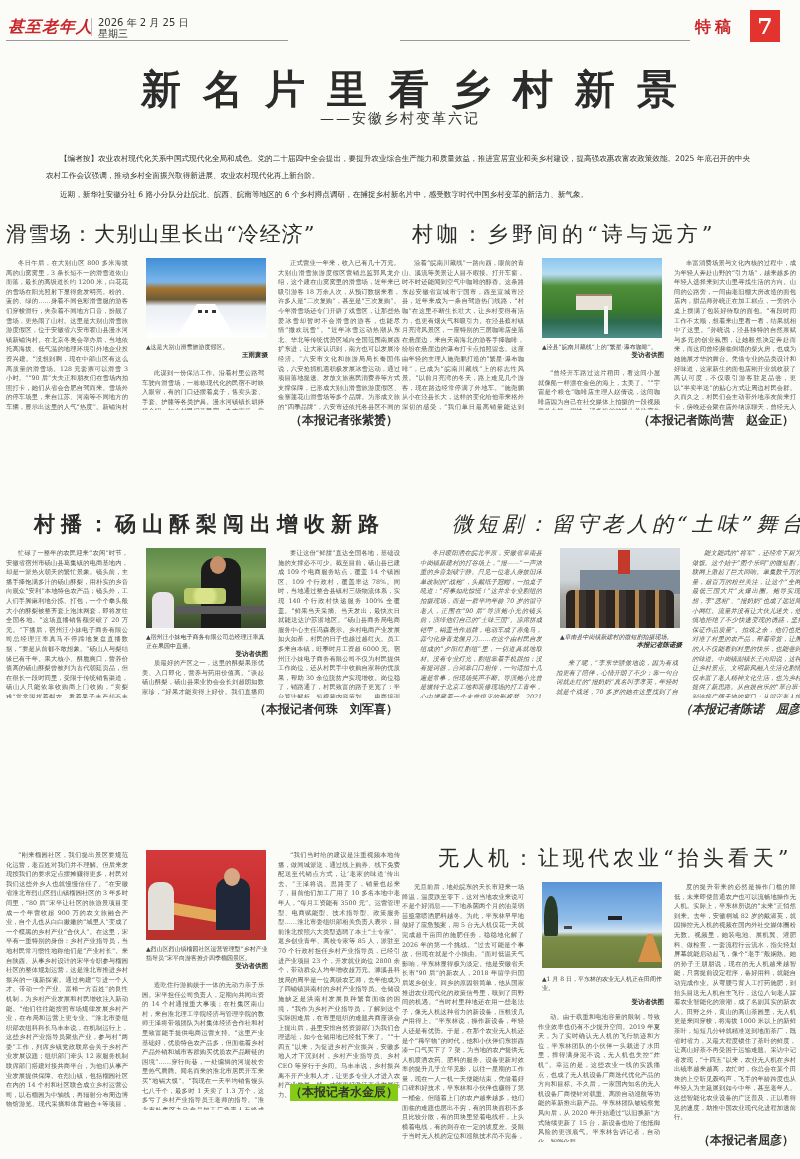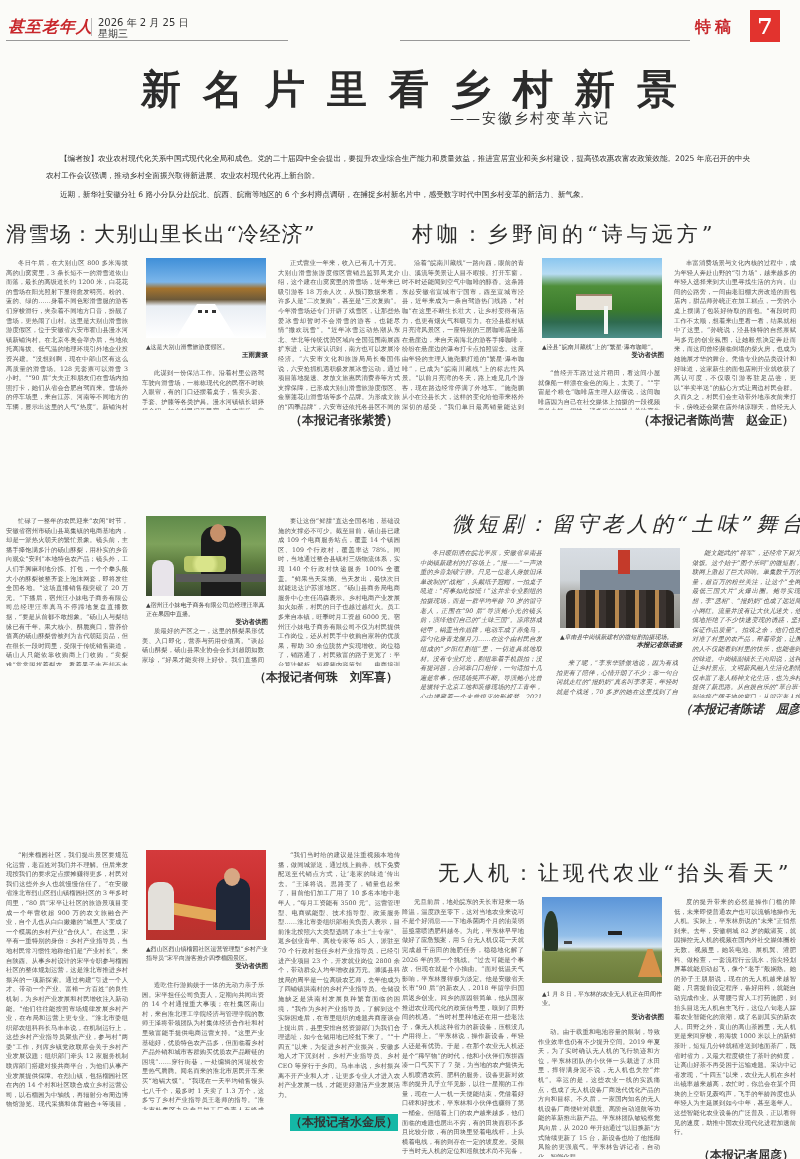--- a/index.html
+++ b/index.html
@@ -11,21 +11,21 @@
   .mast-logo { position: absolute; left: 8px; top: 17px; font-family: "DejaVu Serif", serif; font-size: 16px; font-weight: bold; color: #c8282c; letter-spacing: 1px; font-style: italic; }
   .mast-sep { position: absolute; left: 91px; top: 18px; width: 1px; height: 18px; background: #bbb; }
   .mast-date { position: absolute; left: 98px; top: 17px; font-family: "DejaVu Sans", sans-serif; font-size: 10px; color: #333; line-height: 11px; }
   .mast-rule { position: absolute; left: 6px; top: 40px; width: 282px; height: 1px; background: #999; }
   .mast-rule2 { position: absolute; left: 400px; top: 40px; width: 290px; height: 1px; background: #999; }
   .mast-section { position: absolute; left: 695px; top: 17px; font-family: "DejaVu Serif", serif; font-size: 16px; font-weight: bold; color: #c8282c; letter-spacing: 4px; }
   .mast-page { position: absolute; left: 750px; top: 10px; width: 30px; height: 32px; background: #e2332e; color: #fff; font-family: "DejaVu Serif", serif; font-weight: bold; font-size: 22px; text-align: center; line-height: 32px; }
 
   
   .main-title { position: absolute; left: 0; top: 62px; width: 800px; text-align: center; font-family: "DejaVu Serif", serif; font-weight: bold; font-size: 40px; color: #2b2b2b; letter-spacing: 22px; padding-left: 40px; }
-  .subtitle { position: absolute; left: 190px; top: 110px; width: 420px; text-align: right; font-family: "DejaVu Sans", sans-serif; font-size: 14px; color: #333; letter-spacing: 2px; }
+  .subtitle { position: absolute; left: 190px; top: 110px; width: 420px; text-align: center; font-family: "DejaVu Sans", sans-serif; font-size: 14px; color: #333; letter-spacing: 2px; }
 
   .editor-note { position: absolute; left: 46px; top: 150px; width: 710px; font-family: "DejaVu Sans", sans-serif; font-size: 7.6px; line-height: 17px; color: #333; text-indent: 14px; }
   .editor-note2 { position: absolute; left: 46px; top: 189px; width: 710px; font-family: "DejaVu Sans", sans-serif; font-size: 7.6px; line-height: 12px; color: #333; text-indent: 14px; }
 
   
   .article { position: absolute; width: 394px; }
   .art-title { font-family: "DejaVu Serif", serif; font-size: 21px; color: #2c2c2c; white-space: nowrap; height: 32px; line-height: 32px; }
   .art-body { position: relative; margin-top: 8px; height: 110px; }
   .col { position: absolute; top: 0; width: 122px; font-size: 6.3px; line-height: 9.6px; color: #555; text-align: justify; overflow: hidden; }
   .col p { text-indent: 12px; }
@@ -128,20 +128,21 @@
         <p>“曾经开车路过这片稻田，看这间小屋就像船一样漂在金色的海上，太美了。”“宇宙是个粮仓”咖啡店主理人赵倩说，这间咖啡店因为自己在社交媒体上拍摄的一段视频意外走红，很快，诸多粉丝的线上关注变为线下的奔赴。但她也渐渐发现，年轻人的需求已不再局限于漂亮的风景和醇厚的咖啡，而是个性化的服务和有趣的产品。赵倩说，为了满足年轻游客拍摄照片、留言打卡的需求，自己和爱人不仅在店内设置了留言板等互动装置，还招聘了专业的社区摄影师。“告示牌上写的是和店员的交流指南，无论是拍照打卡甚至聊天八卦都可以满足，我们希望打造更加多元、有趣的场景。”赵倩说。“村咖”不仅激活了乡村消费，更在</p>
       </div>
     <div class="col c3" style="height:152px;">
         <p>丰富消费场景与文化内核的过程中，成为年轻人奔赴山野的“引力场”，越来越多的年轻人选择来到大山里寻找生活的方向。山间的公路旁，一间由老旧棚大房改造的面包店内，甜品师孙晓正在加工糕点，一旁的小桌上摆满了包装好待取的面包。“有段时间工作不太顺，想着来山里看一看，结果就相中了这里。”孙晓说，泾县独特的自然禀赋与多元的创业氛围，让她毅然决定奔赴而来，而这间曾经濒临倒塌的柴火房，也成为她施展才华的舞台。凭借专业的品类设计和好味道，这家新生的面包店刚开业就收获了高认可度，不仅吸引游客驻足品尝，更以“半卖半送”的贴心方式让周边村民会群。久而久之，村民们会主动带外地亲友前来打卡，傍晚还会聚在店外纳凉聊天，曾经无人问津的破屋，如今已成了连接游客与村民的“中心”。暮色四合的“皖南川藏线”，山风里裹着咖啡与草木的香气，这缕特别的味道，诠释着山乡的活力与创业者的浪漫憧憬。星罗棋布的“村咖”在泾县山野间扎根，让一杯咖啡成为承载消费升级、文化传承与青春梦想的载体，书写着独特的乡村振兴新篇章。</p>
       </div>
     <div class="byline" style="top:154px;">（本报记者陈尚营　赵金正）</div>
   </div>
 </div>
 
 <div class="article" style="left:6px; top:508px;">
+  <div class="art-title" style="letter-spacing:6px; padding-left:28px; font-weight:bold;">村播：砀山酥梨闯出增收新路</div>
   <div class="art-body" style="height:150px;">
     <div class="col c1" style="height:150px;">
         <p>忙碌了一整年的农民迎来“农闲”时节，安徽省宿州市砀山县葛集镇的电商基地内，却是一派热火朝天的繁忙景象。镜头前，主播手捧饱满多汁的砀山酥梨，用朴实的乡音向观众“安利”本地特色农产品；镜头外，工人们手脚麻利地分拣、打包，一个个拳头般大小的酥梨被整齐套上泡沫网套，即将发往全国各地。“这场直播销售额突破了 20 万元。”下播后，宿州汪小妹电子商务有限公司总经理汪率真马不停蹄地复盘直播数据，“要是从前都不敢想象。”砀山人与梨结缘已有千年。果大核小、酥脆爽口，营养价值高的砀山酥梨曾被列为古代朝廷贡品，但在很长一段时间里，受限于传统销售渠道，砀山人只能依靠收购商上门收购，“卖梨难”常常困扰着梨农。看着果子丰产却不丰收，砀山人急在心里。一方屏幕为酥梨产业带来转机。随着数字浪潮加速席卷乡村，当地越来越多果农化身懂网、用网的“新农人”，踊跃投身电商直播领域。砀山县也积极开拓社区电商平台等新兴渠道，以砀山酥梨为核心的特色农产品持续打响知名度，品牌效益日益凸显。2025 年，全县农产品线上销售额超 60 亿元，其中直播电商贡献约 20 亿元。场景设置在田间地头，话术朴实，“接地气”的村播何以打动网民，触动消费？“味道鲜美是关键。砀山是酥梨品</p>
       </div>
     <div class="photo ph-pear">
         <div class="boy"></div>
         <div class="man"></div>
         <div class="face"></div>
         <div class="pears"></div>
         <div class="table"></div>
@@ -199,26 +200,26 @@
     <div class="caption" style="top:94px;">
       <span>▲烈山区烈山镇榴园社区运营管理型“乡村产业指导员”宋平向游客推介四季榴园景区。</span>
       <span class="credit">受访者供图</span>
     </div>
     <div class="col c2" style="top:130px; height:130px;">
         <p>造吃住行游购娱于一体的无动力亲子乐园。宋平担任公司负责人，定期向共同出资的 14 个村通报重大事项；在杜集区南山村，来自淮北理工学院经济与管理学院的教师王泽将带领团队为村集体经济合作社和村里致富能手提供电商运营支持。“这里产业基础好，优质特色农产品多，但面临着乡村产品外销和城市客群购买优质农产品断链的困境”……穿行街巷，一处编辑的河堤校舍里热气腾腾。闻名而来的淮北市居民开车来买“地锅大馍”。“我现在一天平均销售馒头七八千个，最多时 1 天卖了 1.3 万个，这多亏了乡村产业指导员王老师的指导。”淮北市杜集区九欣食品加工厂负责人石锋成说，“我们位置偏，一开始也想抬抖音销售，但浏览量也就三五千，拍什么和怎么拍，可以说完全是‘小白’。”</p>
       </div>
     <div class="col c3" style="height:248px;">
         <p>“我们当时给的建议是注重视频本地传播，做同城派送，通过线上购券、线下免费配送至代销点方式，让‘老家的味道’传出去。”王泽将说。思路变了，销量也起来了，目前他们加工厂用了 10 多名本地中老年人，“每月工资能有 3500 元”。运营管理型、电商赋能型、技术指导型、政策服务型……淮北市委组织部相关负责人表示，目前淮北按照六大类型选聘了本土“土专家”、返乡创业青年、高校专家等 85 人，派驻至 70 个行政村担任乡村产业指导员，已经引进产业项目 23 个，开发就业岗位 2800 余个，带动群众人均年增收超万元。濉溪县科技局的周平是一位高级农艺师，去年他成为了四铺镇洪南村的乡村产业指导员。仓储设施缺乏是洪南村发展良种繁育面临的困境，“我作为乡村产业指导员，了解到这个实际困难后，在市里组织的难题共商座谈会上提出后，县里安排自然资源部门为我们合理选址，如今仓储用地已经批下来了。”“十四五”以来，为促进乡村产业振兴，安徽多地人才下沉到村，乡村产业指导员、乡村 CEO 等穿行于乡间。马丰丰说，乡村振兴离不开产业和人才，让更多专业人才进入农村产业发展一线，才能更好激活产业发展活力。</p>
       </div>
-    <div class="byline" style="top:264px; background:#14b8a6;">（本报记者水金辰）</div>
+    <div class="byline" style="top:234px; background:#84cc16;">（本报记者水金辰）</div>
   </div>
 </div>
 
 <div class="article" style="left:402px; top:842px;">
-  <div class="art-title" style="letter-spacing:4px; padding-left:36px;margin-top:15px;">无人机：让现代农业“抬头看天”</div>
+  <div class="art-title" style="letter-spacing:4px; padding-left:36px;">无人机：让现代农业“抬头看天”</div>
   <div class="art-body" style="height:150px;">
     <div class="col c1" style="height:260px;">
         <p>元旦前后，地处皖东的天长市迎来一场降温，温度跌至零下，这对当地农业来说可不是个好消息——下地杀菌两个月的油菜弱苗亟需喷洒肥料越冬。为此，平东林早早地做好了应急预案，用 5 台无人机仅花一天就完成超千亩田的施肥任务，稳稳地化解了 2026 年的第一个挑战。“过去可能是个事故，但现在就是个小插曲。”面对低温天气影响，平东林显得极为淡定。他是安徽省天长市“90 后”的新农人，2018 年留学归国后返乡创业。回乡的原因很简单，他从国家推进农业现代化的政策信号里，嗅到了田野间的机遇。“当时村里种地还在用一些老法子，像无人机这种省力的新设备，压根没几户用得上。”平东林说，操作新设备，年轻人还是有优势。于是，在那个农业无人机还是个“稀罕物”的时代，他和小伙伴们东拼西凑一口气买下了 7 架，为当地的农户提供无人机喷洒农药、肥料的服务。设备更新对效率的提升几乎立竿见影，以往一星期的工作量，现在一人一机一天便能结束，凭借着好口碑和好技术，平东林和小伙伴也赚得了第一桶金。但随着上门的农户越来越多，他们面临的难题也层出不穷，有的田块面积不多且比较分散，有的田块里竖着电线杆，上头横着电线，有的则存在一定的坡度差。受限于当时无人机的定位和巡航技术尚不完备，在复杂田块作业时，为保障飞行安全，飞手还要跟着飞机不停移</p>
       </div>
     <div class="photo ph-drone" style="height:86px;">
         <div class="tree"></div>
         <div class="drone"></div>
         <div class="drone2"></div>
         <div class="road"></div>
       </div>

